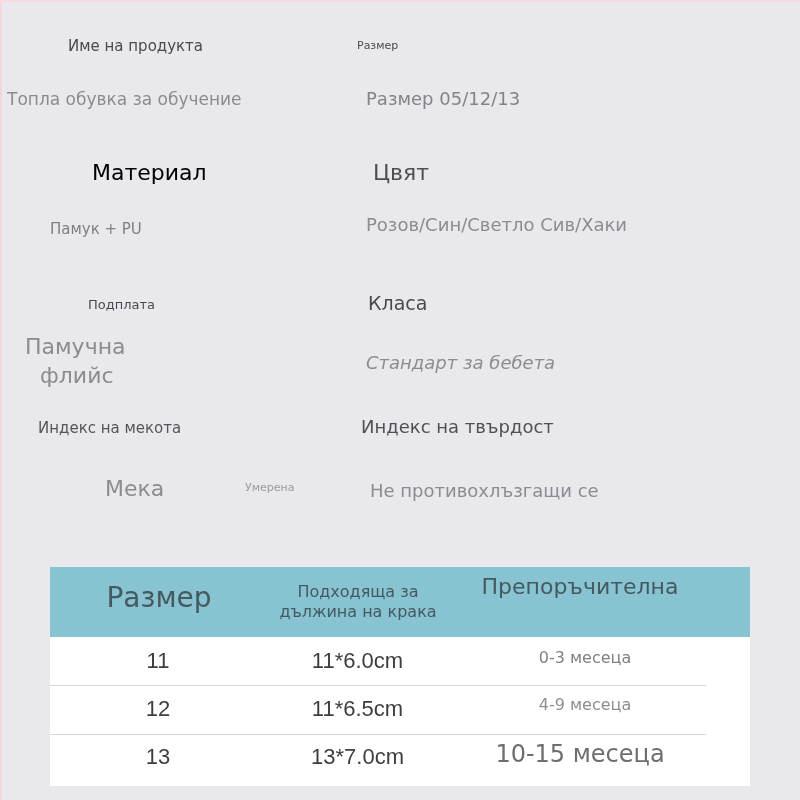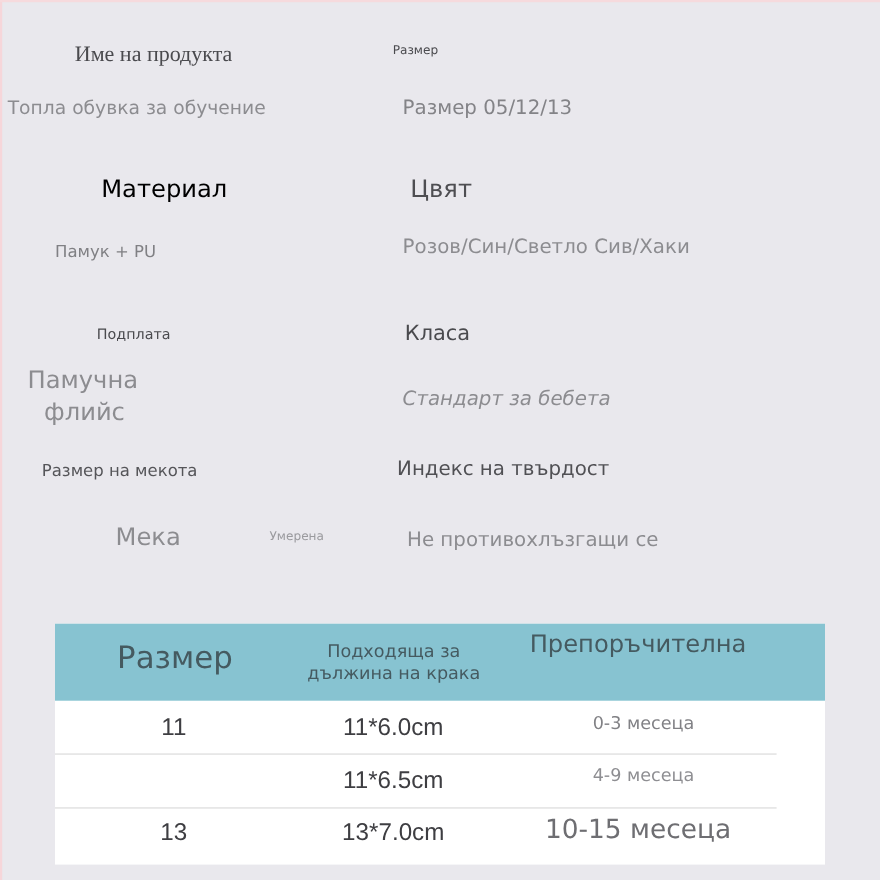--- a/index.html
+++ b/index.html
@@ -26,40 +26,40 @@
     .row { position: absolute; left: 0; width: 656px; border-top: 1px solid #d8d8d8; }
     .cell { position: absolute; text-align: center; color: #3e3e42; white-space: nowrap; }
   </style>
 </head>
 <body>
 
 <div class="edge-left"></div>
 <div class="edge-top"></div>
 
 <div>
-  <span class="t label" style="left:68px; top:37px; font-size:20px;font-family:Liberation Serif, serif;">Име на продукта</span>
+  <span class="t label" style="left:68px; top:37px; font-size:15px;">Име на продукта</span>
   <span class="t value" style="left:7px; top:89px; font-size:17px;">Топла обувка за обучение</span>
 
   <span class="t label" style="left:357px; top:39px; font-size:11px;">Размер</span>
   <span class="t value" style="left:366px; top:88px; font-size:18px; color:#838387;">Размер 05/12/13</span>
 
   <span class="t label" style="left:92px; top:160px; font-size:22px; color:#000000;">Материал</span>
   <span class="t value" style="left:50px; top:220px; font-size:15px; color:#808084;">Памук + PU</span>
 
   <span class="t label" style="left:373px; top:160px; font-size:22px; color:#4e4e52;">Цвят</span>
   <span class="t value" style="left:366px; top:214px; font-size:18px;">Розов/Син/Светло Сив/Хаки</span>
 
   <span class="t label" style="left:88px; top:297px; font-size:13px;">Подплата</span>
   <span class="t value" style="left:25px; top:334px; font-size:22px;">Памучна</span>
   <span class="t value" style="left:40px; top:363px; font-size:22px;">флийс</span>
 
   <span class="t label" style="left:368px; top:292px; font-size:19px;">Класа</span>
   <span class="t value" style="left:366px; top:352px; font-size:18px;font-style:italic;">Стандарт за бебета</span>
 
-  <span class="t label" style="left:38px; top:419px; font-size:15px; color:#555559;">Размер на мекота</span>
+  <span class="t label" style="left:38px; top:419px; font-size:15px; color:#555559;">Индекс на мекота</span>
   <span class="t value" style="left:105px; top:476px; font-size:22px;">Мека</span>
   <span class="t value" style="left:245px; top:481px; font-size:11px; color:#9a9a9e;">Умерена</span>
 
   <span class="t label" style="left:361px; top:416px; font-size:18px; color:#505054;">Индекс на твърдост</span>
   <span class="t value" style="left:370px; top:480px; font-size:18px;">Не противохлъзгащи се</span>
 </div>
 
 <div class="table">
   <div class="thead">
     <div class="th" style="left:30px; top:15px; width:158px; font-size:28px;">Размер</div>
@@ -68,20 +68,21 @@
     <div class="th" style="left:420px; top:7px; width:220px; font-size:22px;">Препоръчителна</div>
   </div>
 
   <div class="row" style="top:70px; height:48px; border-top:none;">
     <div class="cell" style="left:58px; top:11px; width:100px; font-size:22px; font-family:'Liberation Sans', sans-serif;">11</div>
     <div class="cell" style="left:230px; top:11px; width:155px; font-size:22px; font-family:'Liberation Sans', sans-serif;">11*6.0cm</div>
     <div class="cell" style="left:450px; top:11px; width:170px; font-size:16px; color:#818185;">0-3 месеца</div>
   </div>
 
   <div class="row" style="top:118px; height:48px;">
+    <div class="cell" style="left:58px; top:10px; width:100px; font-size:22px; font-family:'Liberation Sans', sans-serif;">12</div>
     <div class="cell" style="left:230px; top:10px; width:155px; font-size:22px; font-family:'Liberation Sans', sans-serif;">11*6.5cm</div>
     <div class="cell" style="left:450px; top:9px; width:170px; font-size:16px; color:#8e8e92;">4-9 месеца</div>
   </div>
 
   <div class="row" style="top:167px; height:52px;">
     <div class="cell" style="left:58px; top:9px; width:100px; font-size:22px; font-family:'Liberation Sans', sans-serif;">13</div>
     <div class="cell" style="left:230px; top:9px; width:155px; font-size:22px; font-family:'Liberation Sans', sans-serif;">13*7.0cm</div>
     <div class="cell" style="left:425px; top:5px; width:210px; font-size:24px; color:#6e6e72;">10-15 месеца</div>
   </div>
 </div>

